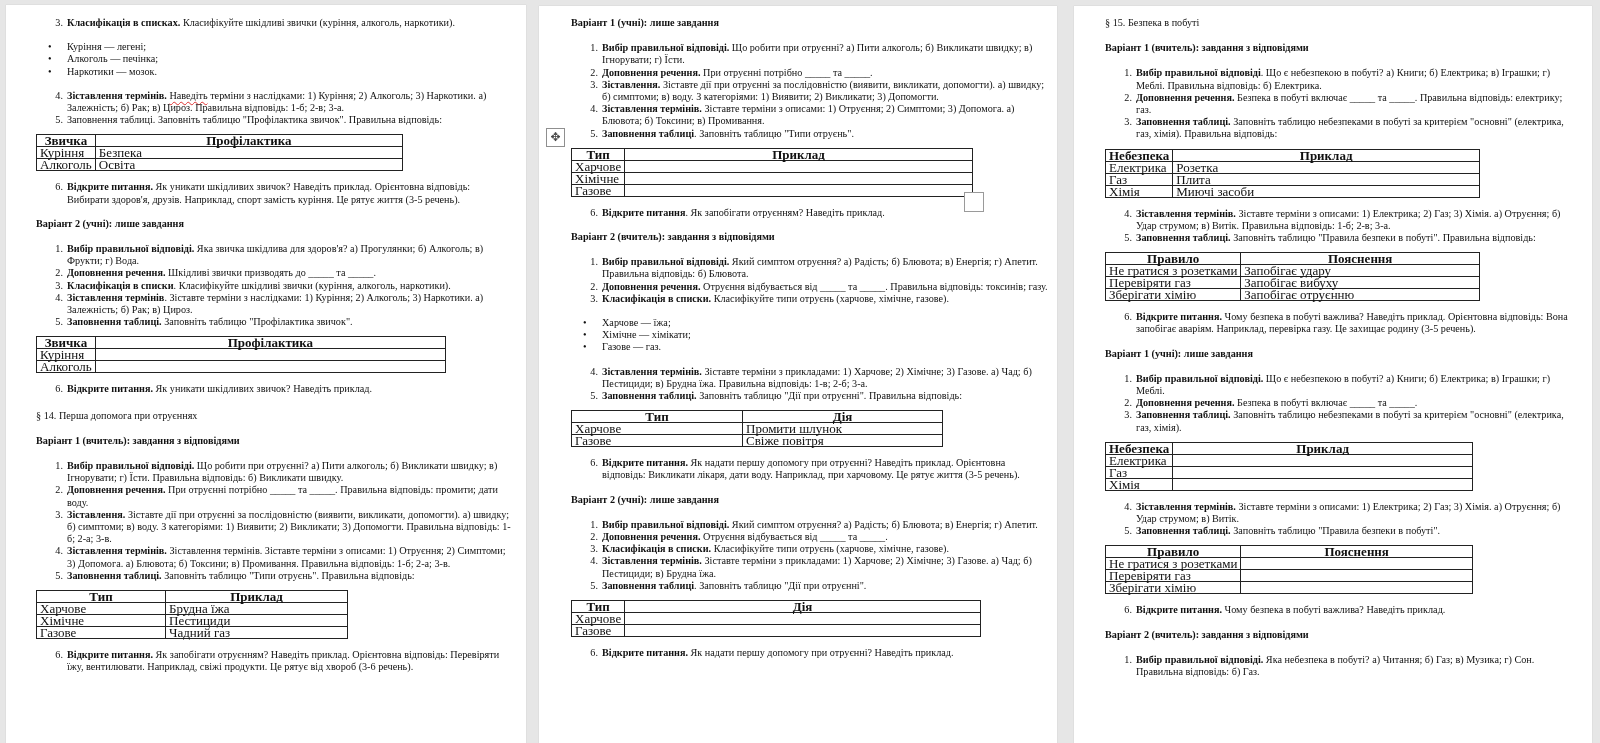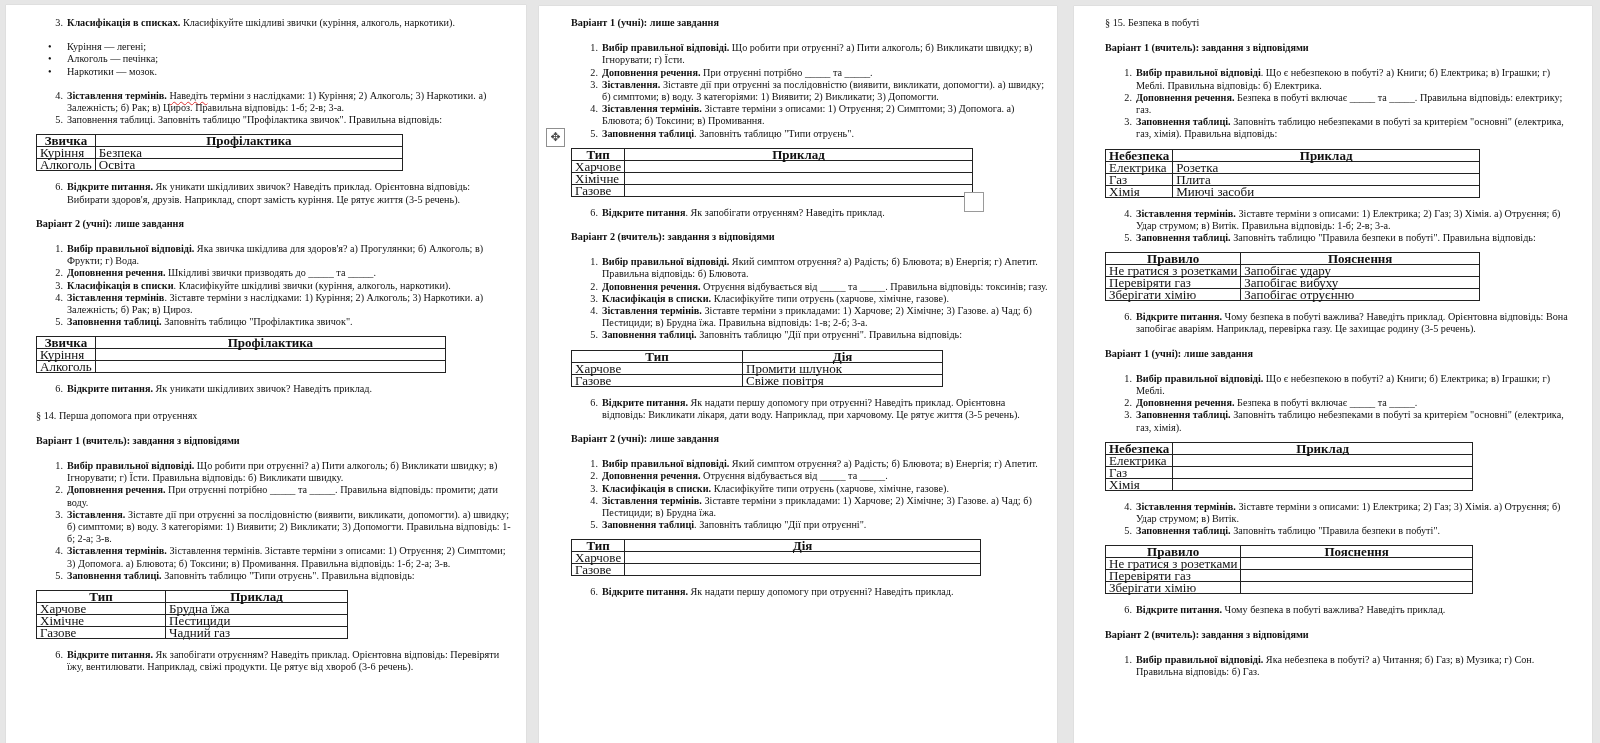--- a/index.html
+++ b/index.html
@@ -182,20 +182,25 @@
     </div>
     <ol class="tasks">
       <li><span class="num">6.</span><b>Відкрите питання</b><span>. Як запобігати отруєнням? Наведіть приклад.</span></li>
     </ol>
     <div class="heading">Варіант 2 (вчитель): завдання з відповідями</div>
     <ol class="tasks">
       <li><span class="num">1.</span><b>Вибір правильної відповіді.</b><span> Який симптом отруєння? а) Радість; б) Блювота; в) Енергія; г) Апетит. Правильна відповідь: б) Блювота.</span></li>
       <li><span class="num">2.</span><b>Доповнення речення.</b><span> Отруєння відбувається від _____ та _____. Правильна відповідь: токсинів; газу.</span></li>
       <li><span class="num">3.</span><b>Класифікація в списки.</b><span> Класифікуйте типи отруєнь (харчове, хімічне, газове).</span></li>
     </ol>
+    <ul class="bullets">
+      <li>Харчове — їжа;</li>
+      <li>Хімічне — хімікати;</li>
+      <li>Газове — газ.</li>
+    </ul>
     <ol class="tasks">
       <li><span class="num">4.</span><b>Зіставлення термінів.</b><span> Зіставте терміни з прикладами: 1) Харчове; 2) Хімічне; 3) Газове. а) Чад; б) Пестициди; в) Брудна їжа. Правильна відповідь: 1-в; 2-б; 3-а.</span></li>
       <li><span class="num">5.</span><b>Заповнення таблиці.</b><span> Заповніть таблицю "Дії при отруєнні". Правильна відповідь:</span></li>
     </ol>
     <table class="doc" style="width:372px">
       <tbody>
           <tr>
             <th style="width:164px">Тип</th>
             <th>Дія</th>
           </tr>

